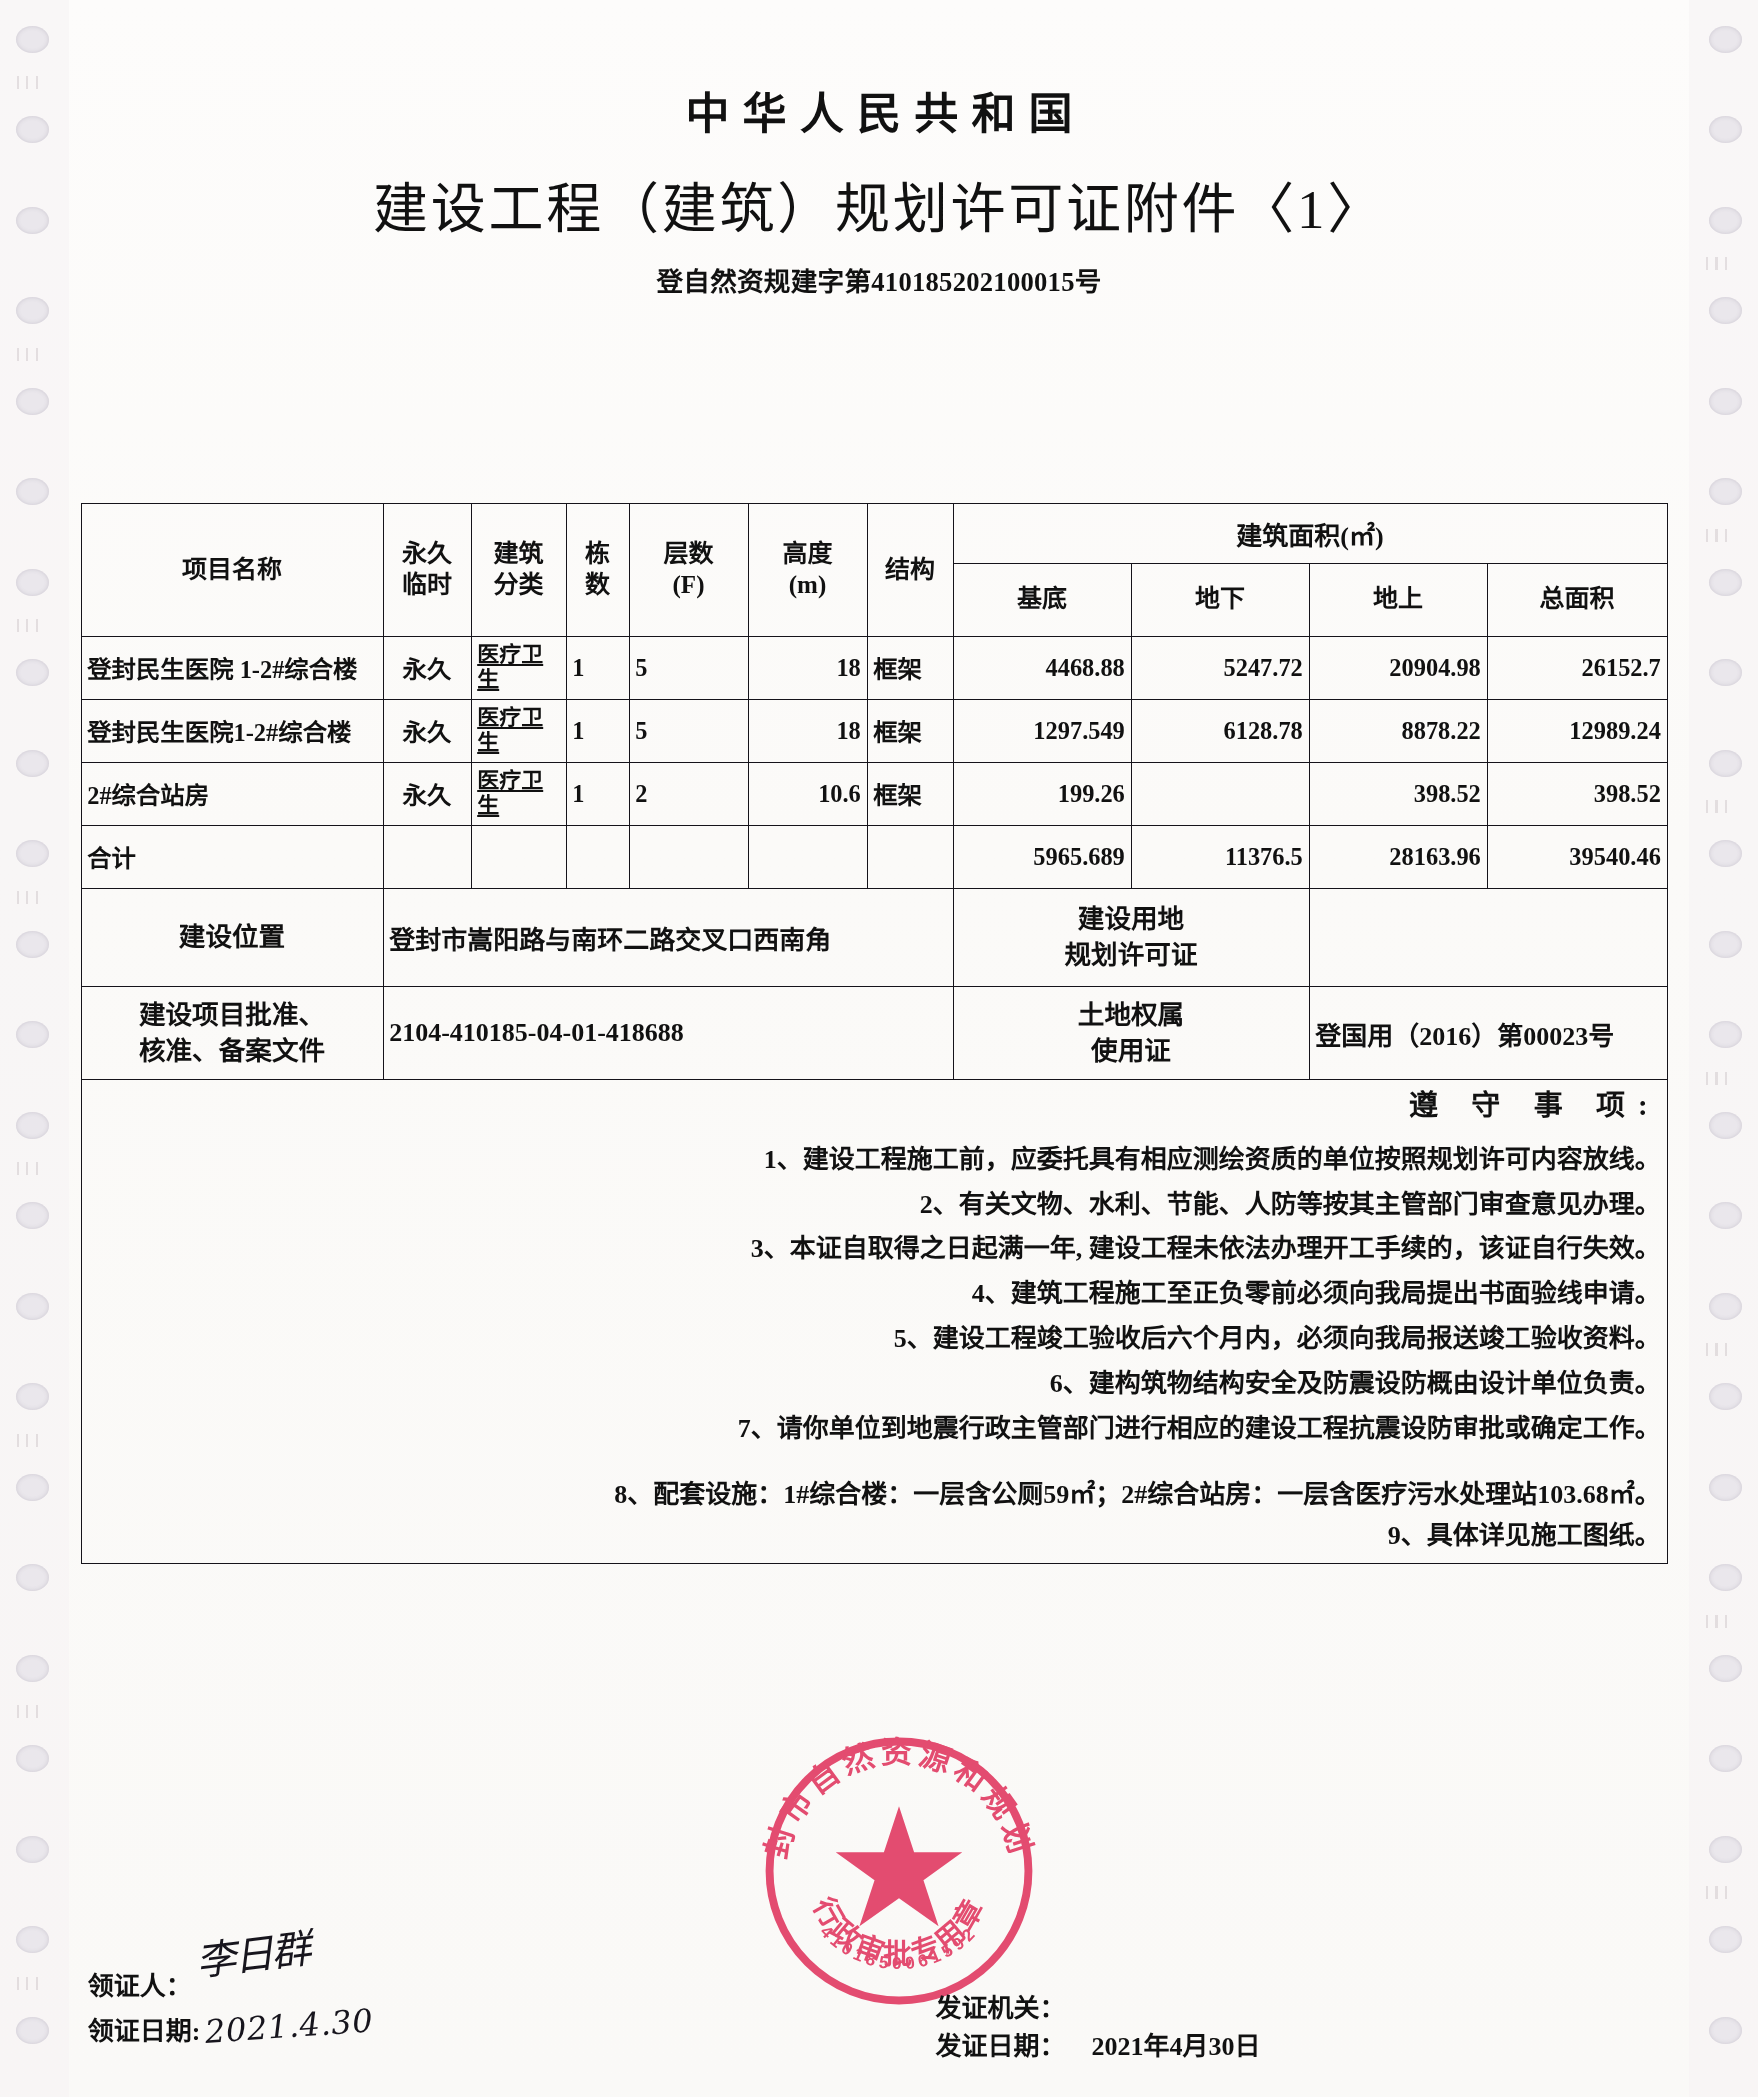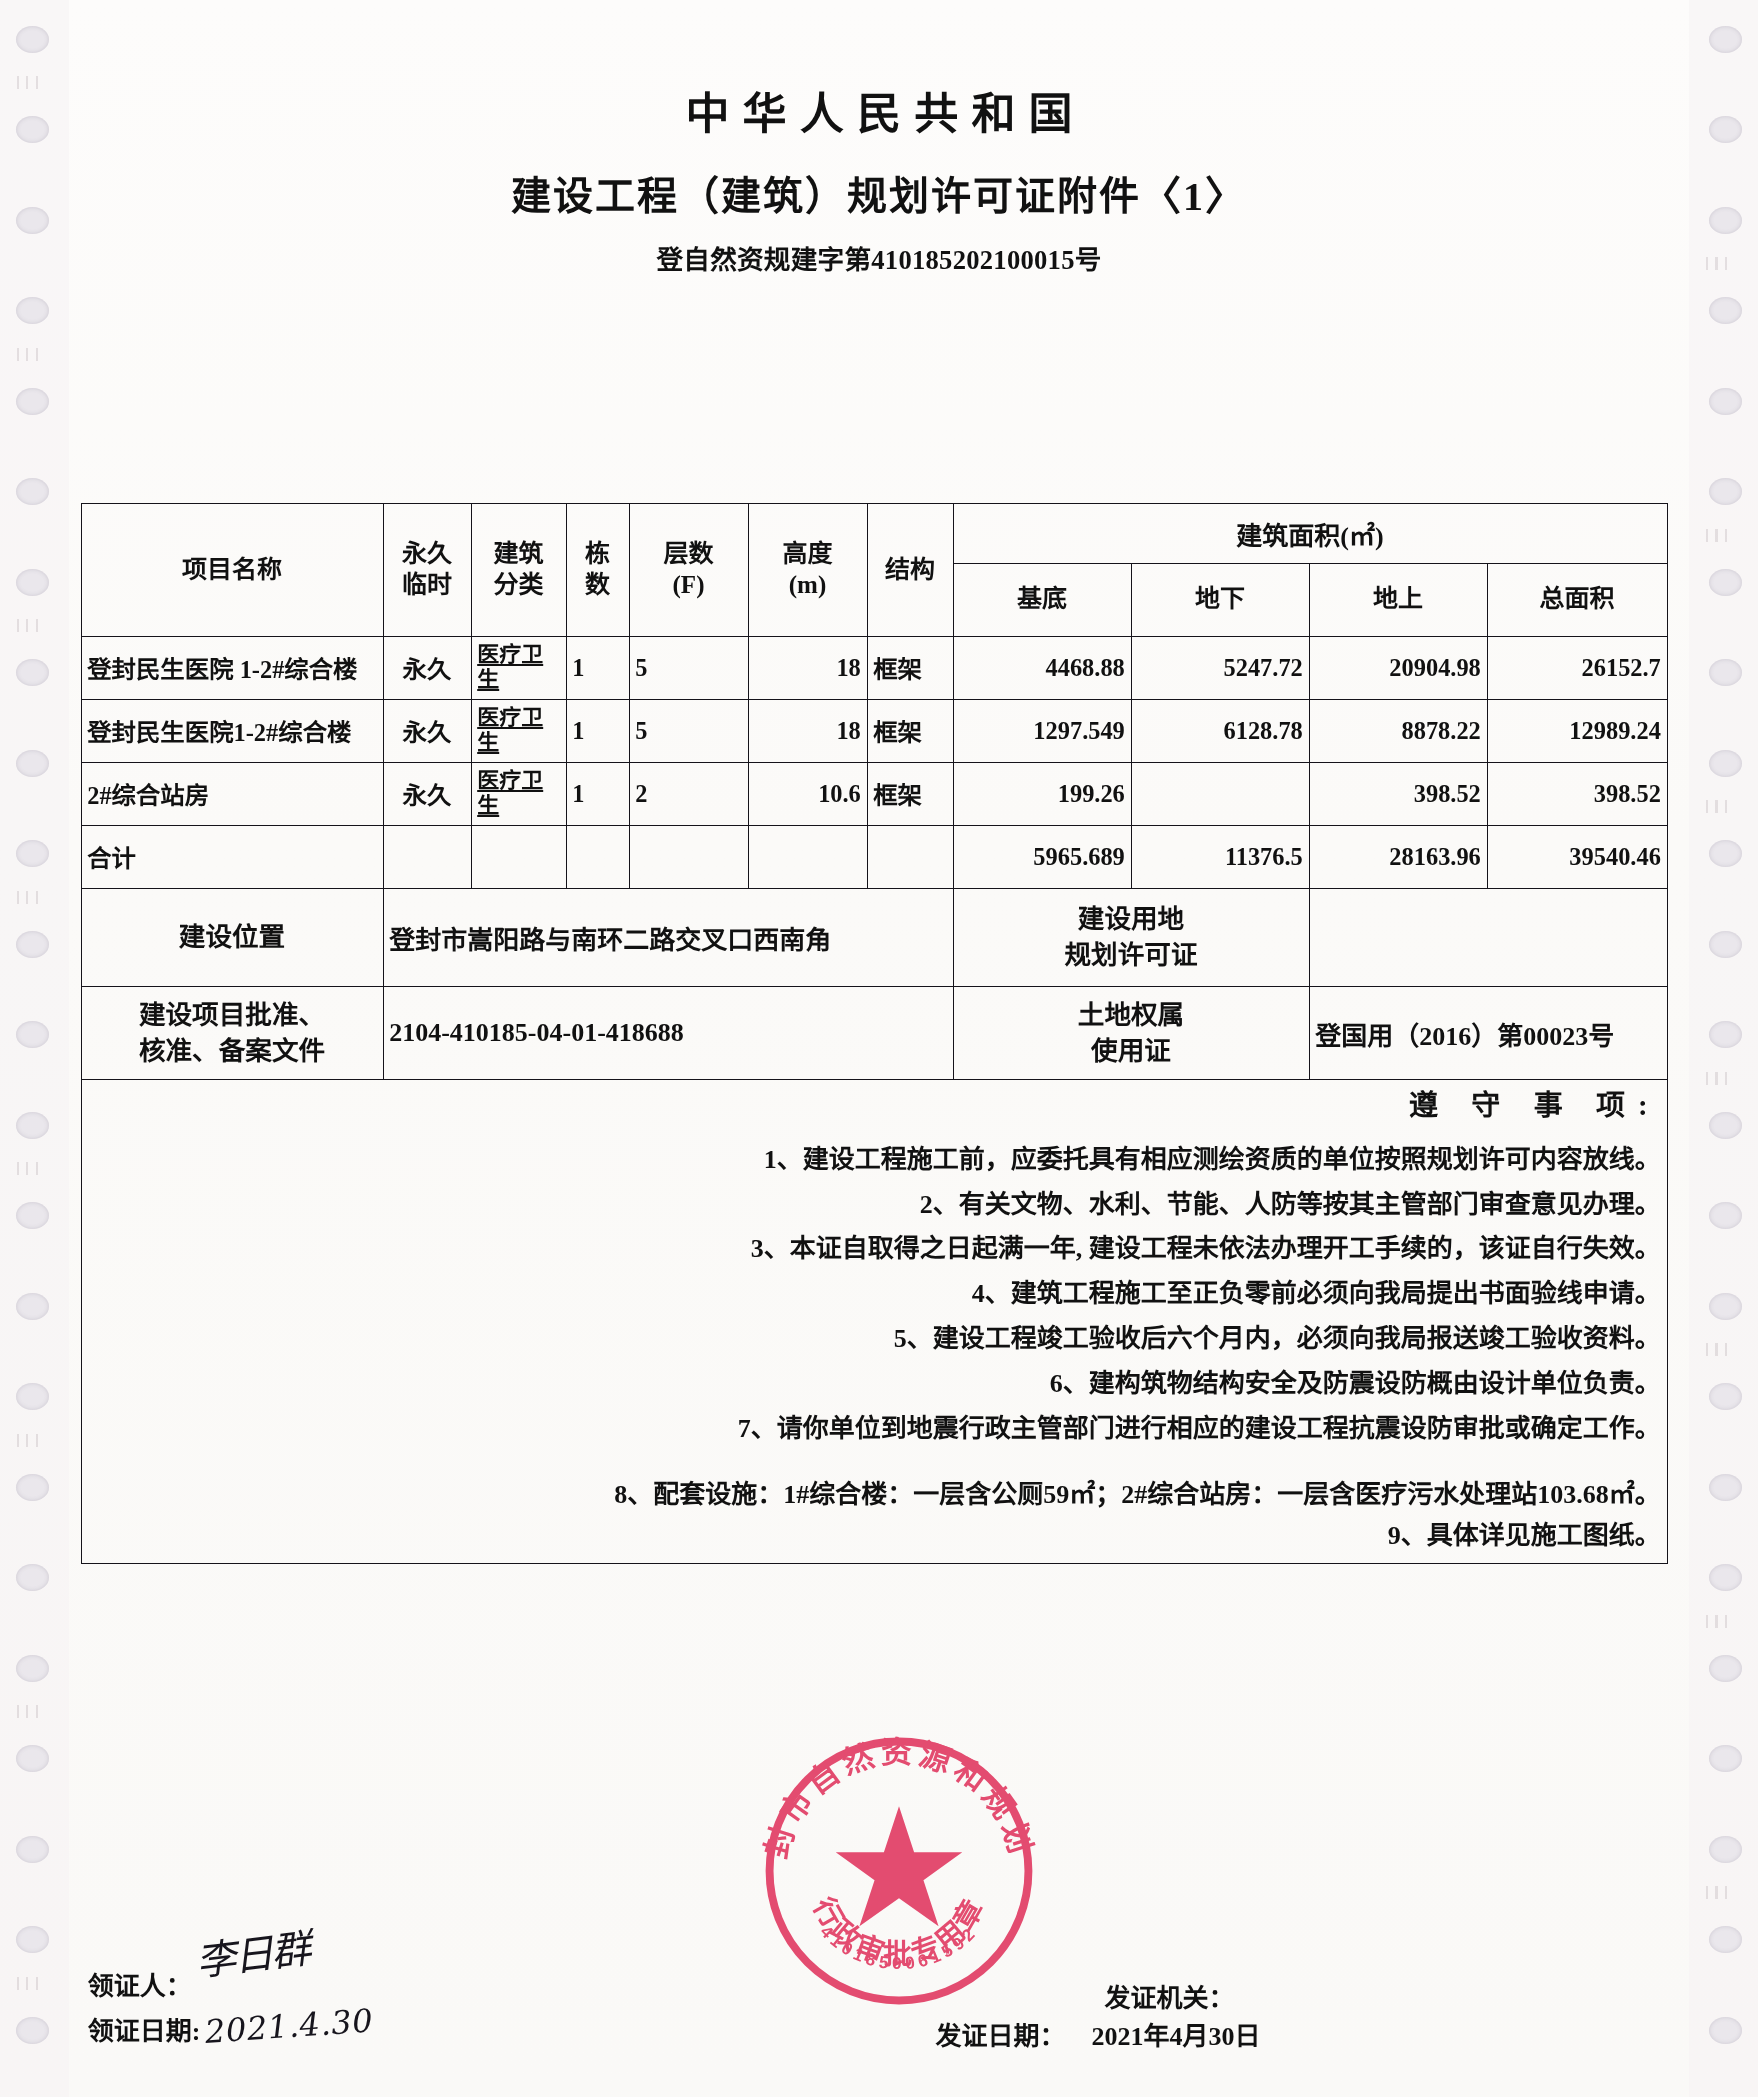--- a/index.html
+++ b/index.html
@@ -46,22 +46,22 @@
     text-align:center;
     font-size:44px;
     letter-spacing:.30em;
     font-weight:700;
     margin-top:78px;
     text-indent:.30em;
     font-family:"Liberation Serif","DejaVu Serif",serif;
   }
   .hdr-title{
     text-align:center;
-    font-size:40px;
-    font-weight:700;
+    font-size:55px;
+    font-weight:400;
     letter-spacing:.05em;
     margin-top:21.5px;
   }
   .hdr-num{
     text-align:center;
     font-size:26.6px;
     font-weight:600;
     margin-top:16px;
     letter-spacing:.01em;
   }
@@ -111,21 +111,21 @@
   .notes p{margin:0 0 4.3px 0;}
   .notes p.tight{margin-bottom:0;}
   .notes .gap{height:21.5px;}
   .bigbox{height:402px;vertical-align:top;}
   
   .footer{
     position:absolute;left:11.5px;right:11.5px;top:1968px;
     font-size:26px;font-weight:600;
   }
   .f-left{position:absolute;left:7.2px;top:0;line-height:1.46;}
-  .f-right{position:absolute;left:855px;top:12px;line-height:1.46;text-align:right;}
+  .f-right{position:absolute;left:855px;top:22px;line-height:1.46;}
   .f-right .lbl{display:inline-block;}
   .f-right .val{display:inline-block;margin-left:26px;}
   .handwrite{
     font-family:"DejaVu Serif",serif;
     font-style:italic;font-weight:400;
     color:#17151d;
   }
   .sig{
     position:absolute;left:108px;top:-42px;
     font-size:40px;transform:rotate(-7deg);

